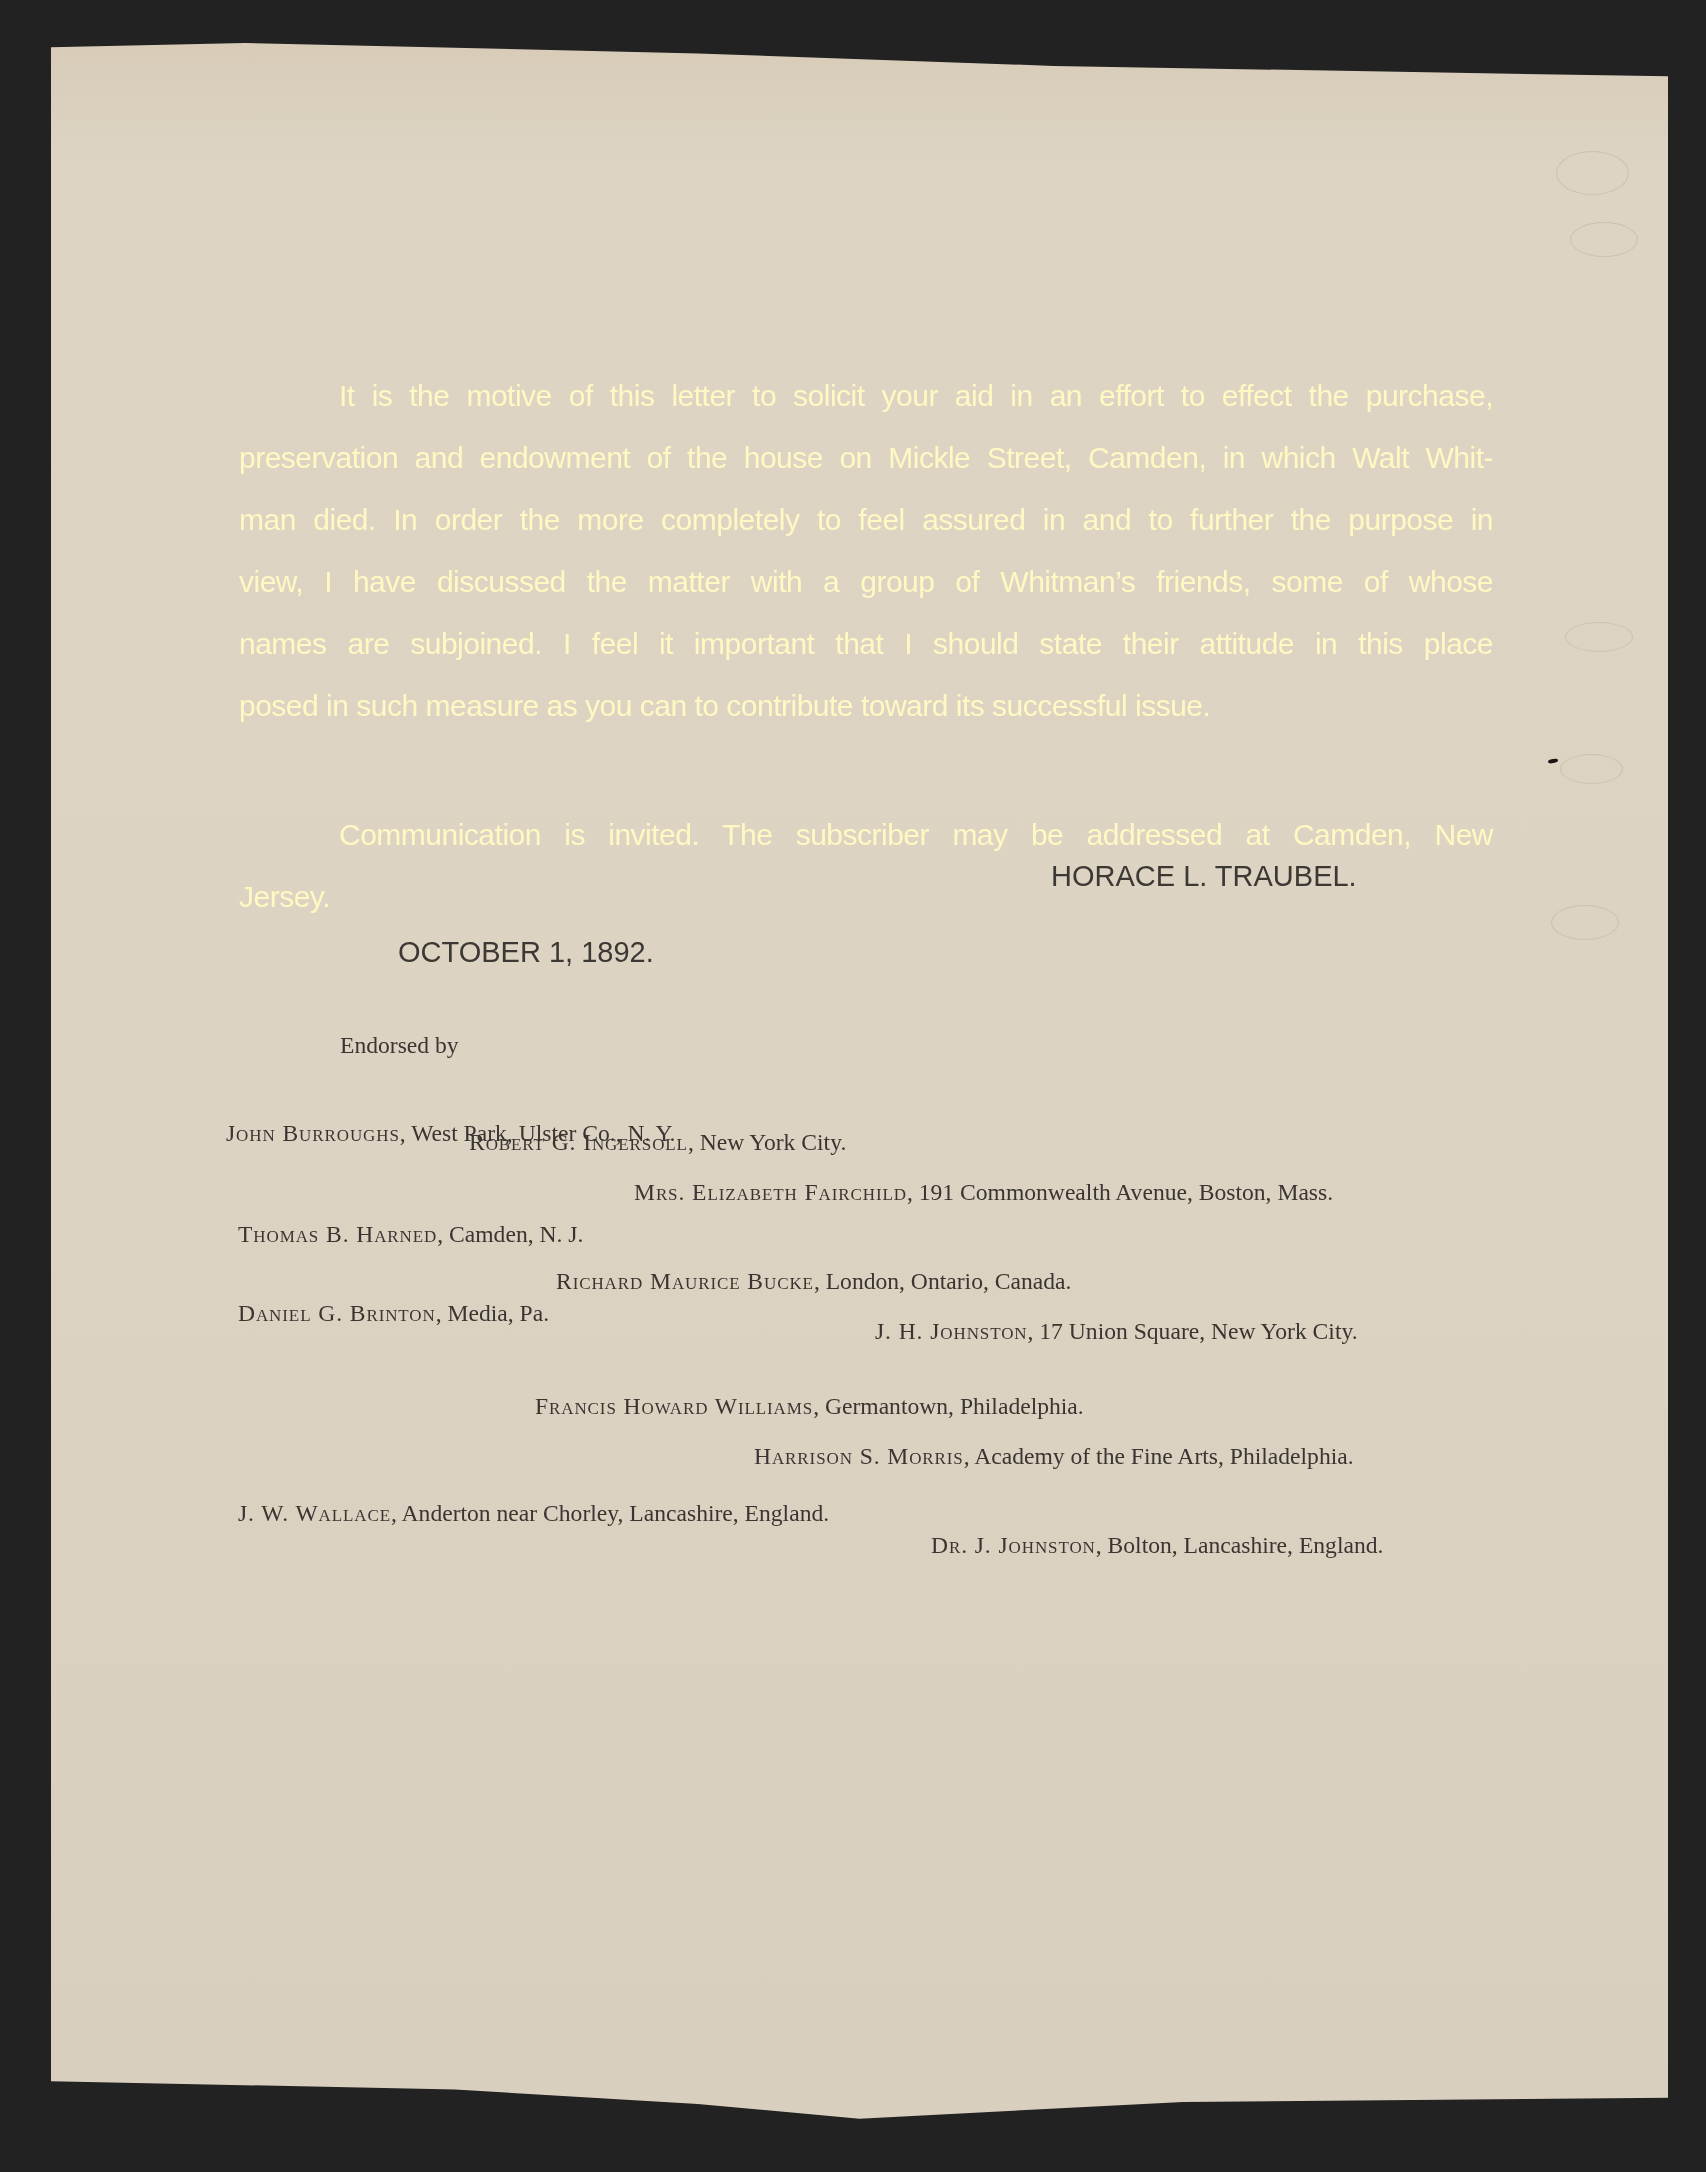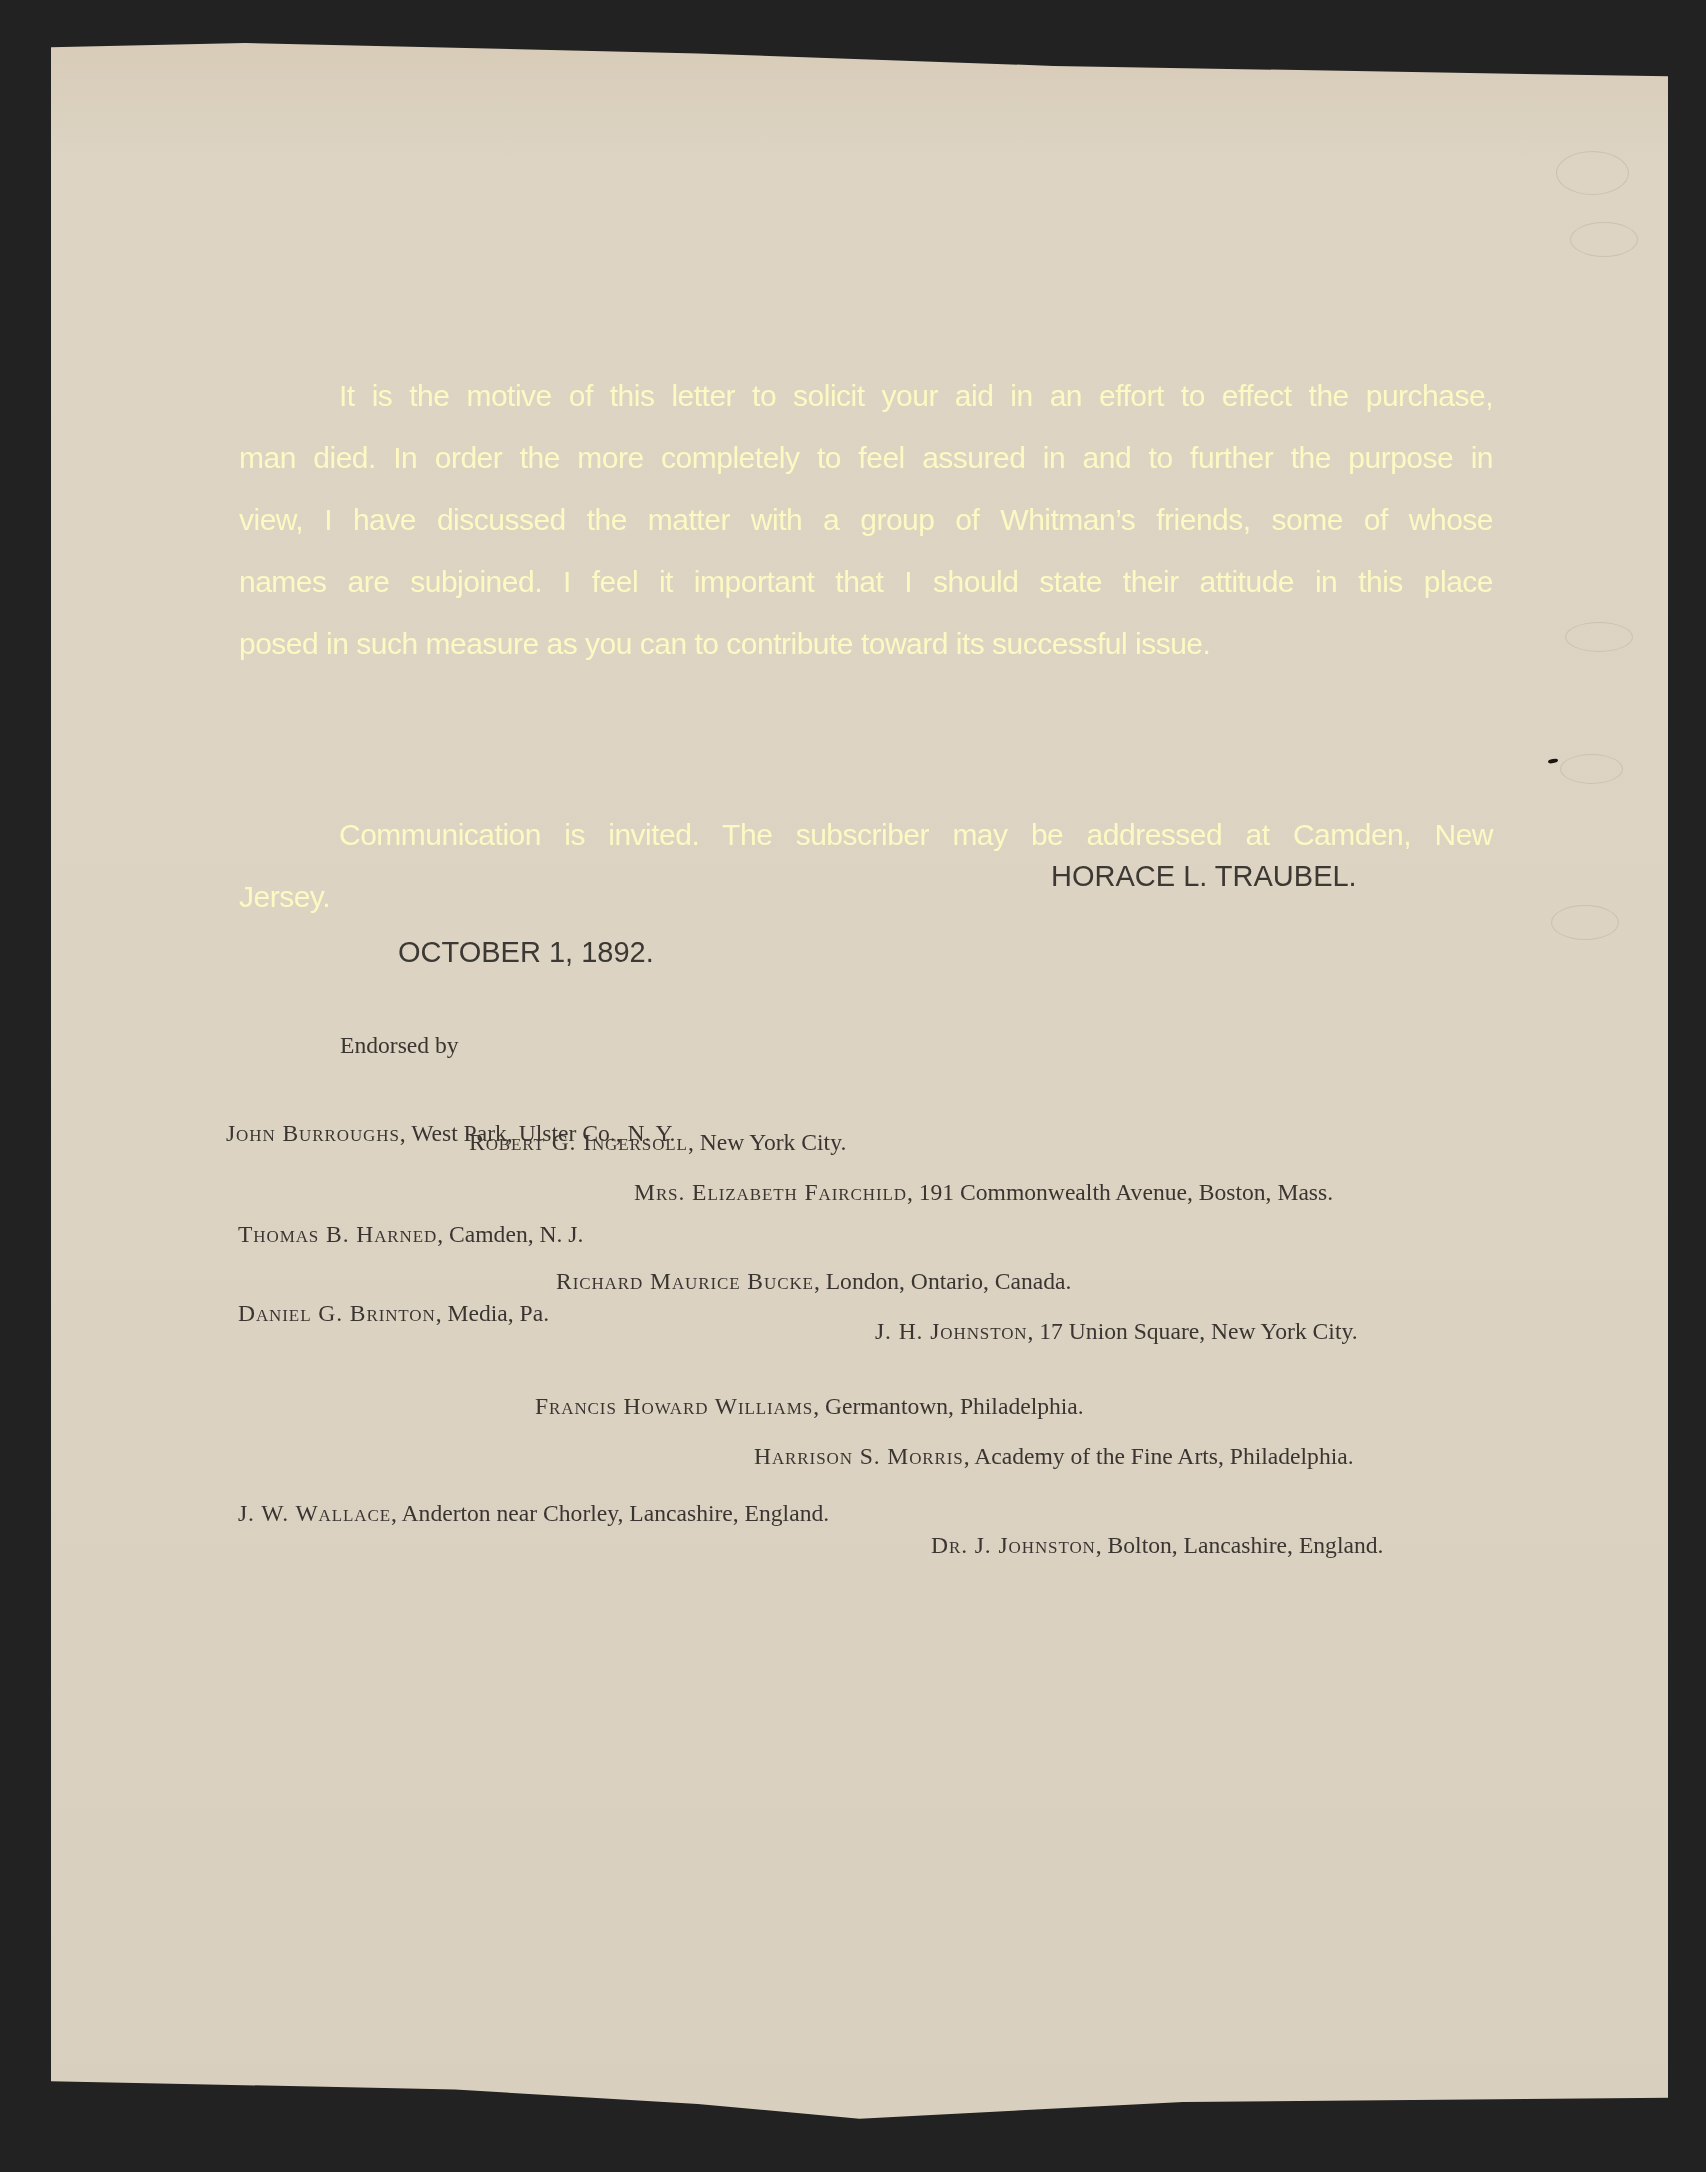--- a/index.html
+++ b/index.html
@@ -82,20 +82,21 @@
 
 <div class="faint-mark" style="left:1556px;top:151px;width:71px;height:42px;"></div>
 <div class="faint-mark" style="left:1570px;top:222px;width:66px;height:33px;"></div>
 <div class="faint-mark" style="left:1565px;top:622px;width:66px;height:28px;"></div>
 <div class="faint-mark" style="left:1560px;top:754px;width:61px;height:28px;"></div>
 <div class="faint-mark" style="left:1551px;top:905px;width:66px;height:33px;"></div>
 <div class="ink-speck" style="left:1548px;top:759px;"></div>
 
 <div class="para" style="top:365px;">
   <span class="line indent">It is the motive of this letter to solicit your aid in an effort to effect the purchase,</span>
+  <span class="line">preservation and endowment of the house on Mickle Street, Camden, in which Walt Whit-</span>
   <span class="line">man died.  In order the more completely to feel assured in and to further the purpose in</span>
   <span class="line">view, I have discussed the matter with a group of Whitman’s friends, some of whose</span>
   <span class="line">names are subjoined.  I feel it important that I should state their attitude in this place</span>
   <span class="line last">posed in such measure as you can to contribute toward its successful issue.</span>
 </div>
 
 <div class="para" style="top:804px;">
   <span class="line indent">Communication is invited.  The subscriber may be addressed at Camden, New</span>
   <span class="line last">Jersey.</span>
 </div>

